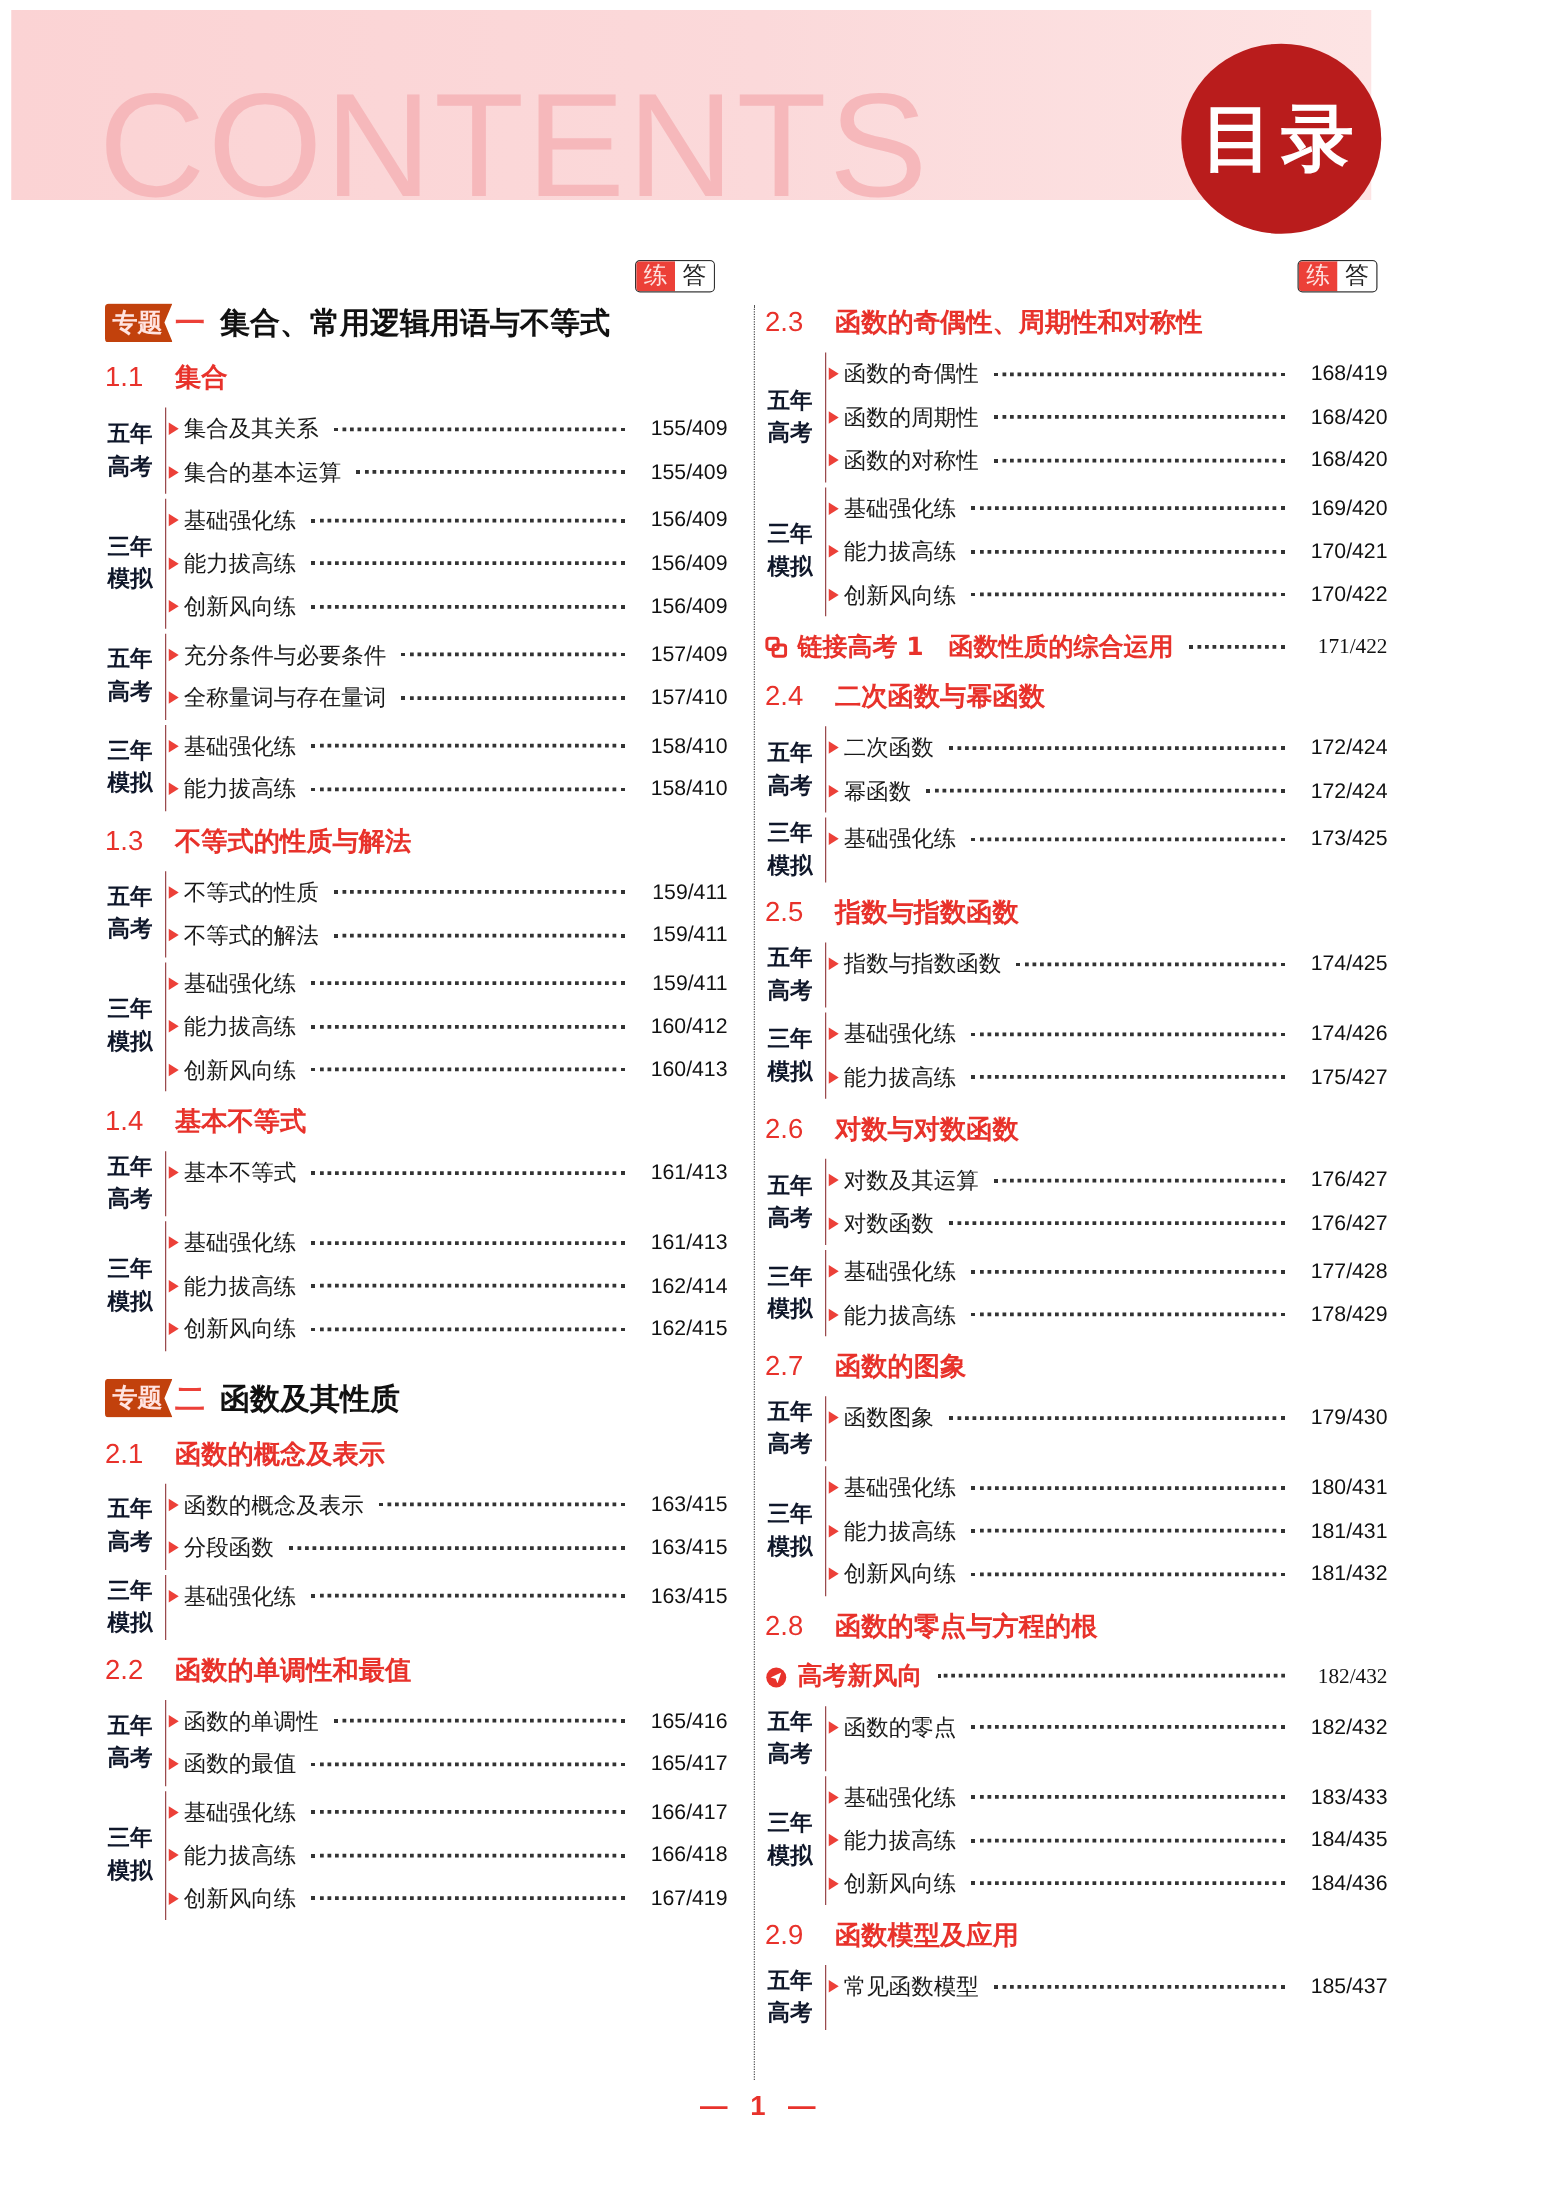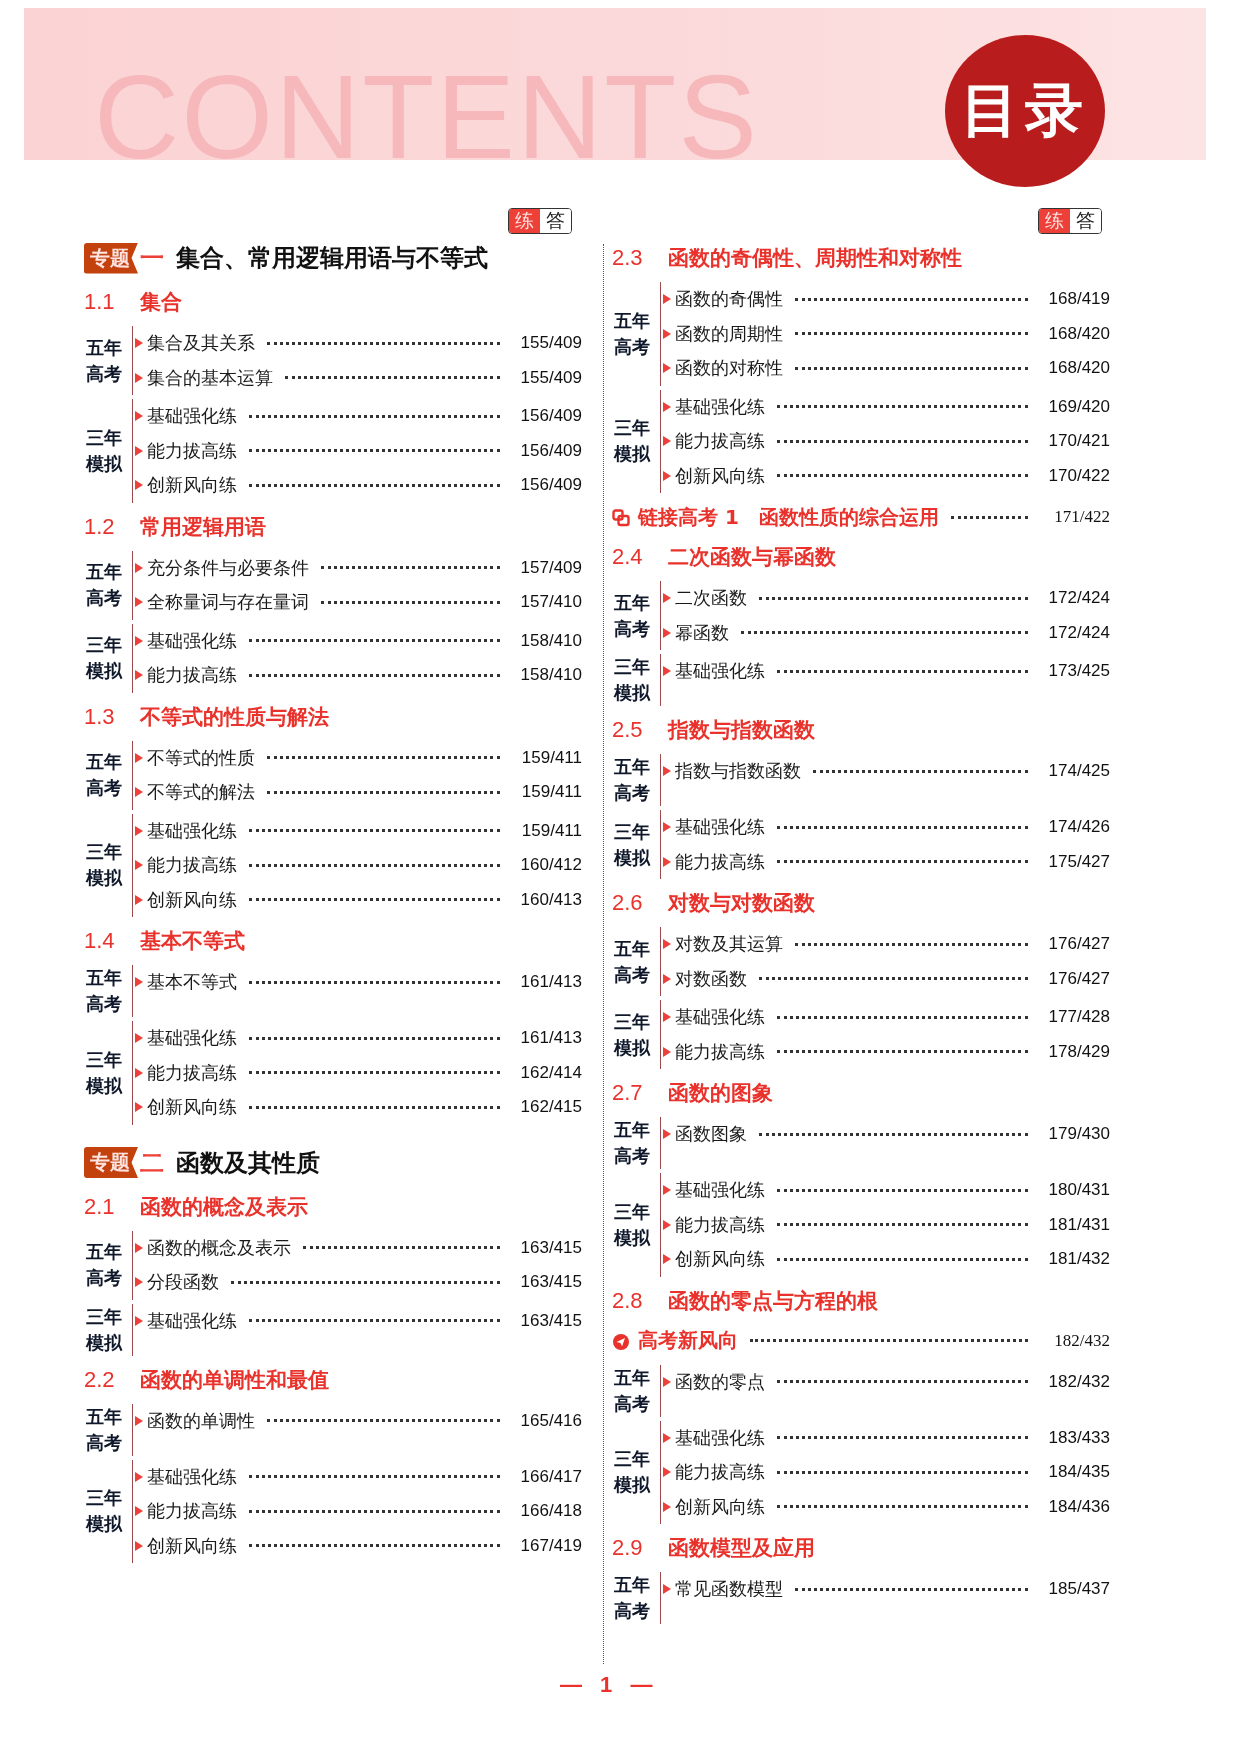--- a/index.html
+++ b/index.html
@@ -1,21 +1,21 @@
 <!DOCTYPE html>
 <html><head>
 <meta charset="utf-8">
 <style>
   * { box-sizing: border-box; margin: 0; padding: 0; }
   html, body { width: 1240px; height: 1753px; background: #ffffff; overflow: hidden; }
   body { position: relative; font-family: "DejaVu Sans", "Liberation Sans", sans-serif; color: #1a1a1a; }
 
   
   .header-band {
-    position: absolute; left: 24px; top: 8px; width: 1182px; height: 152px;
+    position: absolute; left: 9px; top: 8px; width: 1088px; height: 152px;
     background: linear-gradient(90deg, #fbd3d4 0%, #fbd9da 55%, #fde4e4 100%);
   }
   .contents-watermark {
     position: absolute; left: 70px; top: 50px;
     font-family: "Liberation Sans", sans-serif; font-size: 118px; font-weight: 400;
     letter-spacing: 2px; color: #f6b8bb; line-height: 1;
   }
   .mulu-circle {
     position: absolute; left: 945px; top: 35px; width: 160px; height: 152px;
     border-radius: 50%; background: #b91c1c;
@@ -169,24 +169,20 @@
     <span class="page">156/409</span>
   </div>
         <div class="entry">
     <span class="tri"></span>
     <span class="label">创新风向练</span>
     <span class="leader"></span>
     <span class="page">156/409</span>
   </div>
       </div>
   </div>
-    <div class="section">
-    <span class="section-num">1.2</span>
-    <span class="section-title">常用逻辑用语</span>
-  </div>
     <div class="group">
     <div class="group-label">
         <span class="gl1">五年</span>
         <span class="gl2">高考</span>
       </div>
     <div class="group-items">
         <div class="entry">
     <span class="tri"></span>
     <span class="label">充分条件与必要条件</span>
     <span class="leader"></span>
@@ -366,20 +362,26 @@
     <div class="group-label">
         <span class="gl1">五年</span>
         <span class="gl2">高考</span>
       </div>
     <div class="group-items">
         <div class="entry">
     <span class="tri"></span>
     <span class="label">函数的单调性</span>
     <span class="leader"></span>
     <span class="page">165/416</span>
+  </div>
+        <div class="entry">
+    <span class="tri"></span>
+    <span class="label">函数的最值</span>
+    <span class="leader"></span>
+    <span class="page">165/417</span>
   </div>
       </div>
   </div>
     <div class="group">
     <div class="group-label">
         <span class="gl1">三年</span>
         <span class="gl2">模拟</span>
       </div>
     <div class="group-items">
         <div class="entry">

